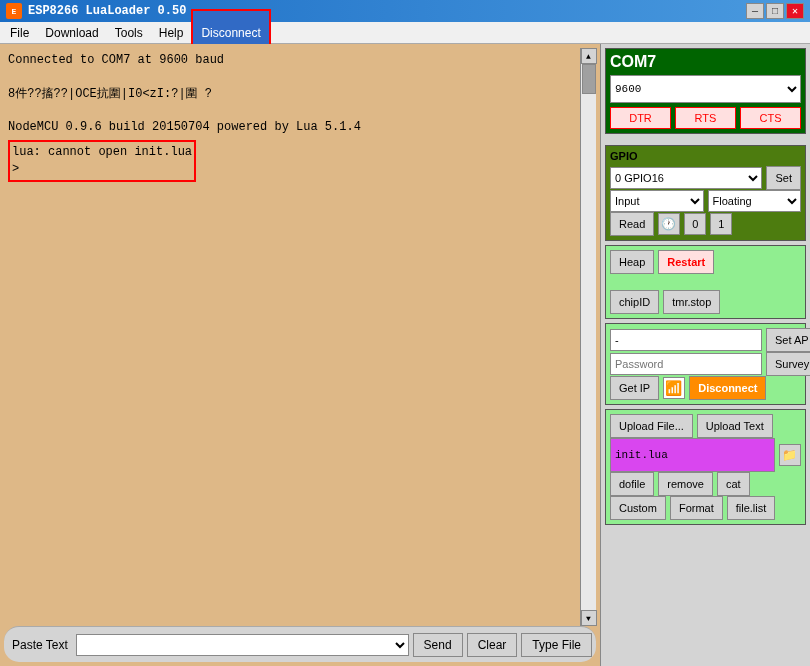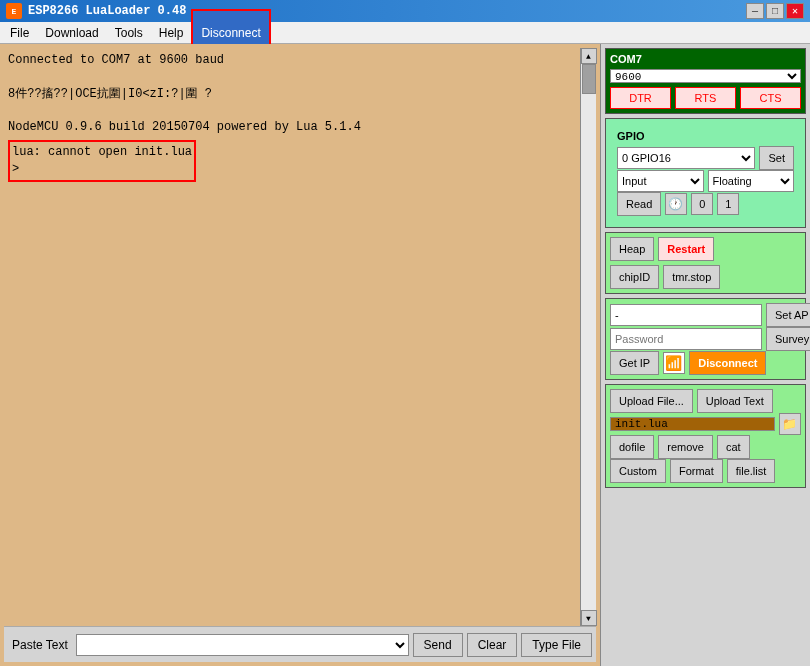--- a/index.html
+++ b/index.html
@@ -60,21 +60,21 @@
     .scrollbar-v {
       width: 16px; background: #c0c0c0; border-left: 1px solid #888;
       display: flex; flex-direction: column; align-items: center;
     }
     .scroll-btn { width: 16px; height: 16px; background: #d4d4d4; border: 1px solid #888; display: flex; align-items: center; justify-content: center; font-size: 8px; cursor: pointer; }
     .scroll-track { flex: 1; width: 100%; background: #e8e8e8; position: relative; }
     .scroll-thumb { width: 14px; height: 30px; background: #a0a0a0; border: 1px solid #888; position: absolute; top: 0; left: 1px; }
 
     .bottom-bar {
       height: 36px; background: #d4d4d4; border-top: 1px solid #aaa;
-      display: flex; align-items: center; padding: 0 4px; gap: 4px;
+      display: flex; align-items: center; padding: 0 4px; gap: 4px; border-radius: 15px;
     }
     .paste-label { font-family: Arial, sans-serif; font-size: 12px; padding: 0 4px; }
     .paste-input { flex: 1; height: 22px; border: 1px solid #888; background: white; padding: 0 4px; font-size: 12px; }
     .bottom-btn {
       height: 24px; padding: 0 10px; background: #d4d4d4; border: 1px solid #888;
       font-family: Arial, sans-serif; font-size: 12px; cursor: pointer; white-space: nowrap;
     }
 
     
     .right-panel {
@@ -87,55 +87,56 @@
       gap: 4px;
       overflow-y: auto;
     }
 
     .section {
       background: #90ee90;
       border: 1px solid #555;
       padding: 4px;
       display: flex;
       flex-direction: column;
-      gap: 4px;
+      gap: 16px;
     }
     .row { display: flex; align-items: center; gap: 4px; }
     .rp-select {
       flex: 1; height: 22px; border: 1px solid #888; background: white;
       font-size: 11px; font-family: Arial, sans-serif;
     }
     .rp-btn {
       height: 24px; padding: 0 8px; background: #d4d4d4; border: 1px solid #888;
       font-family: Arial, sans-serif; font-size: 11px; cursor: pointer; white-space: nowrap;
     }
     .rp-btn.red { color: red; font-weight: bold; background: #ffe0e0; }
     .rp-btn.orange { background: #ff8c00; color: white; font-weight: bold; }
 
     .com-section {
       background: #006400;
       border: 1px solid #555;
       padding: 4px;
       color: white;
     }
-    .com-title { font-family: Arial, sans-serif; font-size: 11px; font-weight: bold; color: white; margin-bottom: 4px; }
-    .com-select { width: 100%; height: 14px; border: 1px solid #888; background: white; font-size: 11px; color: black; margin-bottom: 4px; }
+    .com-title { font-family: Arial, sans-serif; font-size: 16px; font-weight: bold; color: white; margin-bottom: 4px; }
+    .com-select { width: 100%; height: 28px; border: 1px solid #888; background: white; font-size: 11px; color: black; margin-bottom: 4px; }
     .com-btns { display: flex; gap: 4px; }
     .com-btn {
       flex: 1; height: 22px; background: #d4d4d4; border: 1px solid #888;
       font-family: Arial, sans-serif; font-size: 11px; cursor: pointer; color: #333;
     }
     .com-btn.dtr { color: red; border-color: red; background: #ffe0e0; }
     .com-btn.rts { color: red; border-color: red; background: #ffe0e0; }
     .com-btn.cts { color: red; border-color: red; background: #ffe0e0; }
 
     .gpio-section {
-      background: #86efac;
-      border: 1px solid #555;
-      padding: 11px;
+      background: #4d7c0f;
+      border: 1px solid #555;
+      padding: 4px;
+      margin-top: 7px;
     }
     .gpio-title { font-family: Arial, sans-serif; font-size: 11px; font-weight: bold; margin-bottom: 4px; }
 
     .wifi-section {
       background: #90ee90;
       border: 1px solid #555;
       padding: 4px;
     }
 
     .rp-input {
@@ -147,21 +148,21 @@
       width: 22px; height: 22px; display: flex; align-items: center; justify-content: center;
       background: white; border: 1px solid #888; font-size: 14px;
     }
 
     .file-section {
       background: #90ee90;
       border: 1px solid #555;
       padding: 4px;
     }
     .file-row { display: flex; align-items: center; gap: 4px; }
-    .file-input { flex: 1; height: 14px; border: 1px solid #888; background: #a16207; font-size: 11px; padding: 0 4px; }
+    .file-input { flex: 1; height: 34px; border: 1px solid #888; background: #d946ef; font-size: 11px; padding: 0 4px; }
     .file-icon-btn {
       width: 22px; height: 22px; background: #d4d4d4; border: 1px solid #888;
       display: flex; align-items: center; justify-content: center; cursor: pointer; font-size: 12px;
     }
 
     .clock-btn {
       width: 22px; height: 22px; background: #d4d4d4; border: 1px solid #888;
       display: flex; align-items: center; justify-content: center; cursor: pointer; font-size: 12px;
     }
     .num-btn {
@@ -171,21 +172,21 @@
     }
 
     .terminal-wrapper { display: flex; flex: 1; }
   </style>
 </head>
 <body>
 
 <div class="title-bar">
   <div class="title-bar-left">
     <div class="title-icon">E</div>
-    <span>ESP8266 LuaLoader 0.48</span>
+    <span>ESP8266 LuaLoader 0.50</span>
   </div>
   <div class="title-buttons">
     <div class="title-btn">—</div>
     <div class="title-btn">□</div>
     <div class="title-btn close">✕</div>
   </div>
 </div>
 
 <div class="menu-bar">
   <div class="menu-item">File</div>

